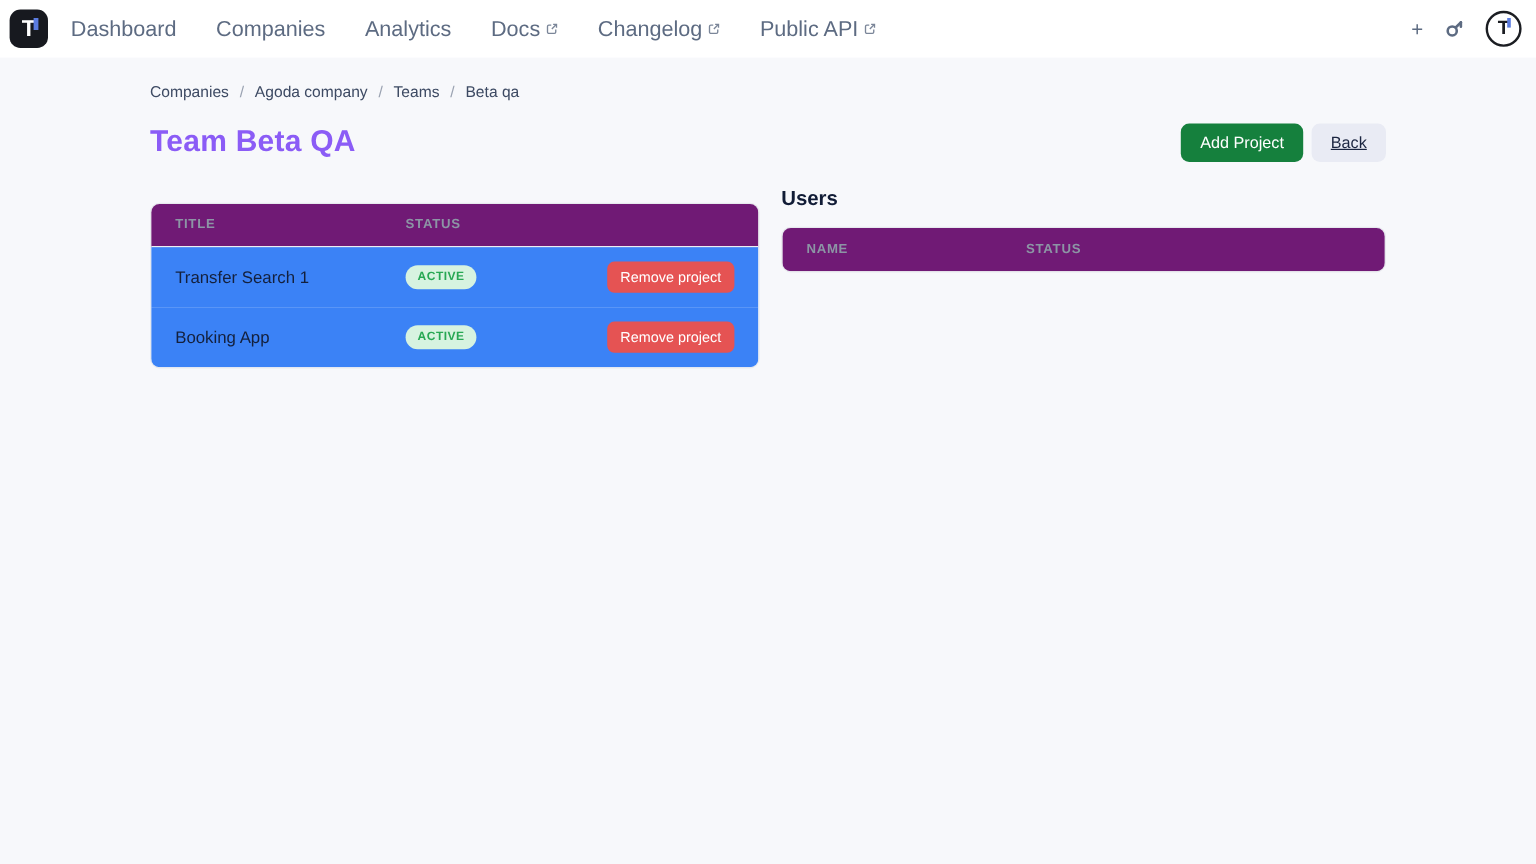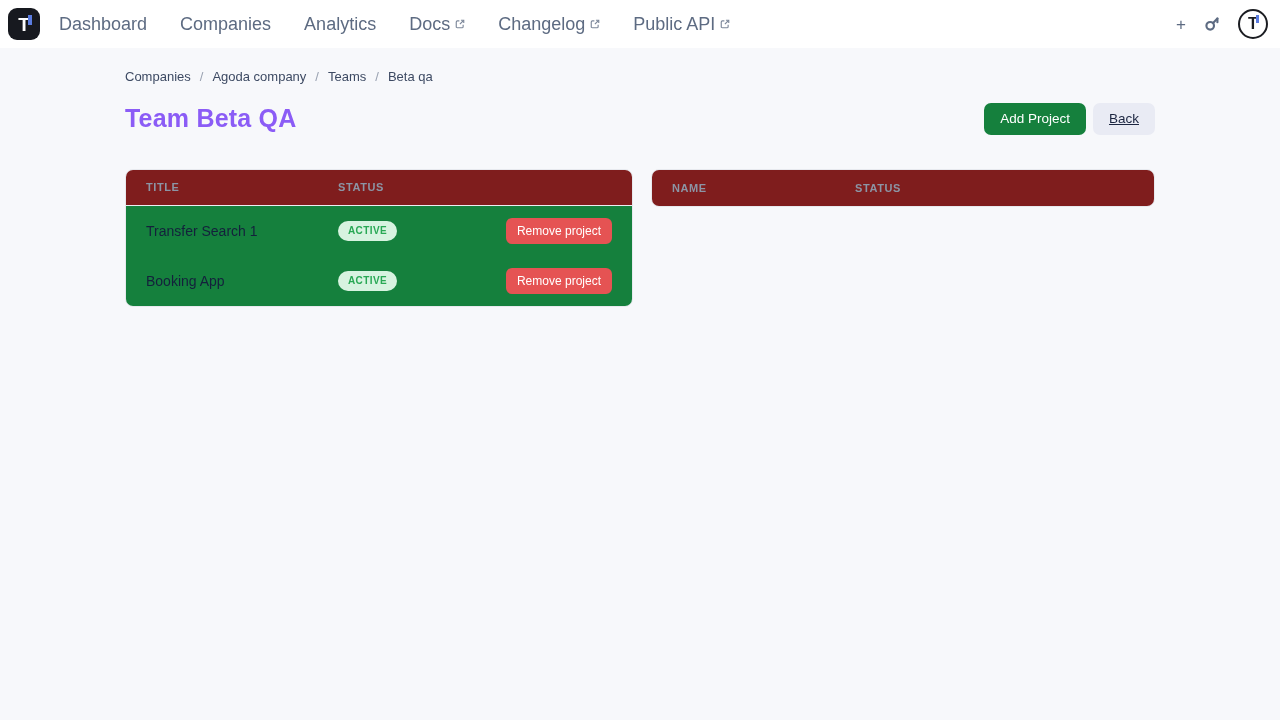--- a/index.html
+++ b/index.html
@@ -69,29 +69,29 @@
 
   .columns { margin-top:21px; display:flex; gap:18px; align-items:flex-start; }
   .col-left { width:508px; } .col-right { width:504px; }
   .section-heading { font-size:17px; font-weight:bold; color:#111c36; }
   .card {
     margin-top:13px; background:#ffffff;
     border:1px solid #e7e9ee; border-radius:8px; overflow:hidden;
   }
   .card-header {
     display:grid; align-items:center; height:36px; padding:0 20px;
-    background:#7f1d1d; border-bottom:1px solid #eceff3;
+    background:#701a75; border-bottom:1px solid #eceff3;
   }
   .proj-grid { grid-template-columns:192px 1fr auto; }
   .user-grid { grid-template-columns:183px 1fr; }
   .th {
     font-size:11px; font-weight:bold; color:#8c95a5;
     text-transform:uppercase; letter-spacing:.6px;
   }
-  .row { display:grid; align-items:center; height:50px; padding:0 20px; background:#15803d; }
+  .row { display:grid; align-items:center; height:50px; padding:0 20px; background:#3b82f6; }
   .cell-title { font-size:14px; color:#14203c; }
   .badge-active {
     justify-self:start;
     background:#d7f3e0; color:#28a854; font-size:10px; font-weight:bold;
     letter-spacing:.4px; padding:5px 10px; border-radius:11px; line-height:1;
   }
   .btn-remove {
     background:#e55353; color:#ffffff; border:none; border-radius:6px;
     font-family:inherit; font-size:12px; font-weight:500; padding:7px 11px;
     cursor:pointer; line-height:1;
@@ -190,20 +190,21 @@
         </div>
         <div class="row proj-grid">
           <span class="cell-title">Booking App</span>
           <span class="badge-active">ACTIVE</span>
           <button class="btn-remove">Remove project</button>
         </div>
       </div>
     </section>
 
     <section class="col-right">
+      <h2 class="section-heading">Users</h2>
       <div class="card">
         <div class="card-header user-grid" style="border-bottom:none;">
           <span class="th">Name</span>
           <span class="th">Status</span>
         </div>
       </div>
     </section>
 
   </div>
 </main>

